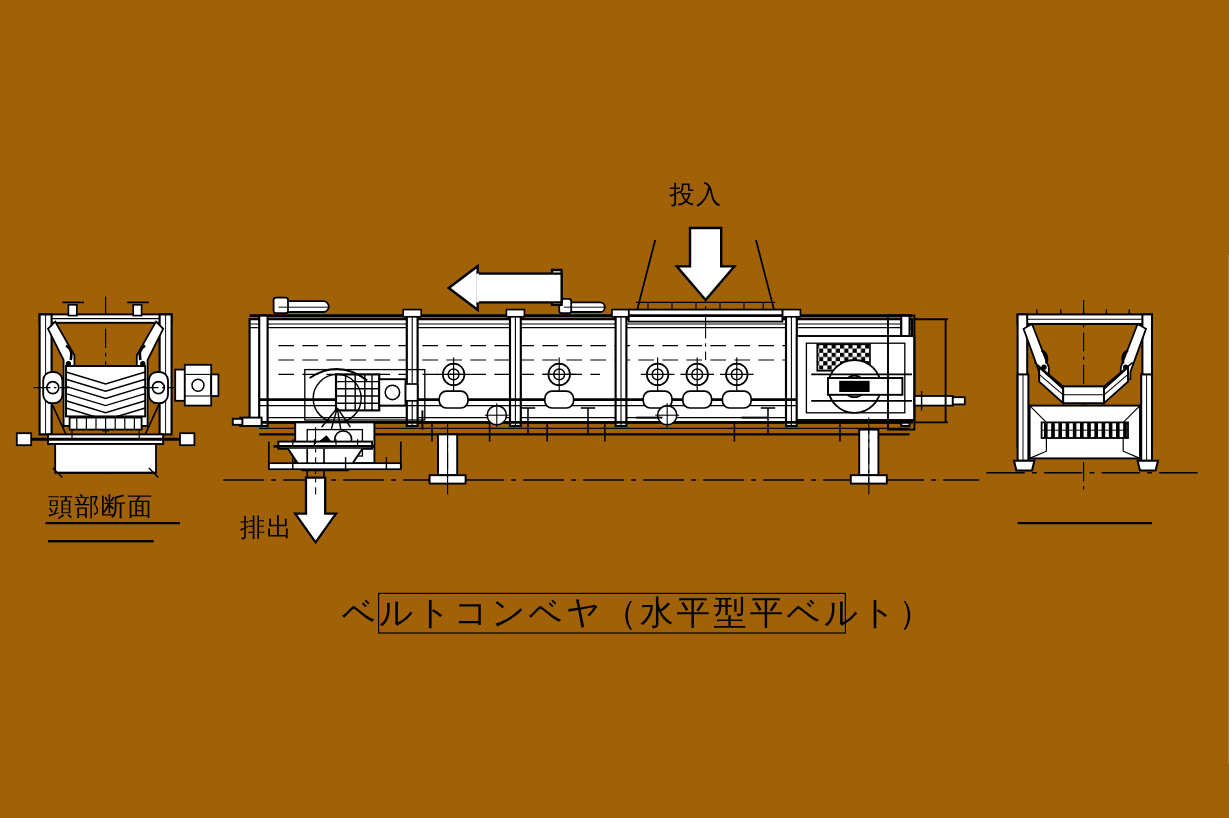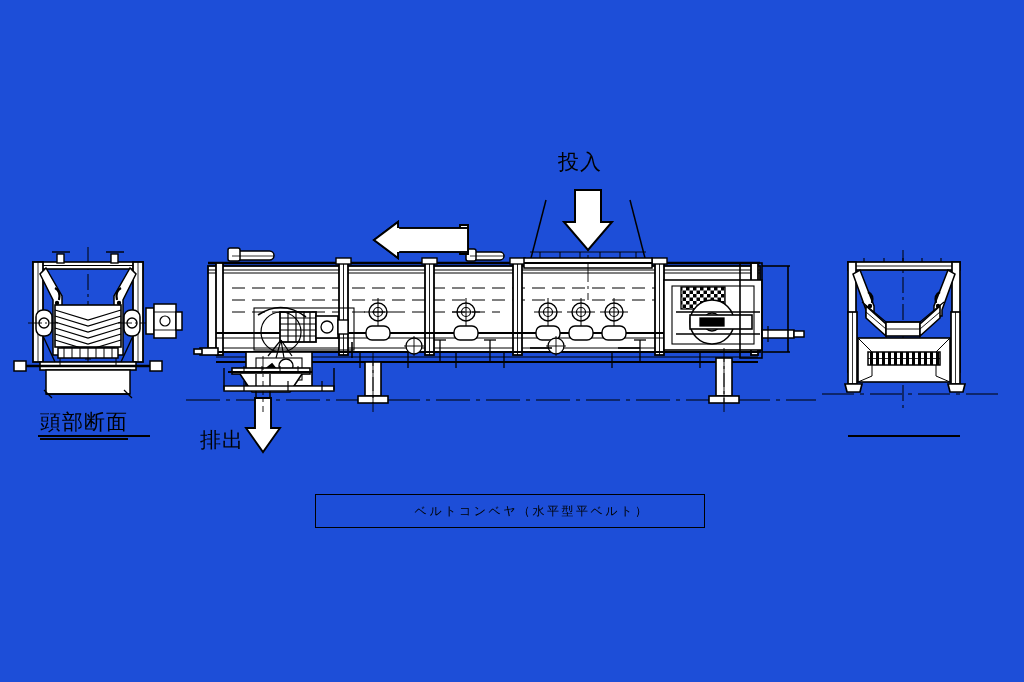--- a/index.html
+++ b/index.html
@@ -10,62 +10,62 @@
   body {
     width: 1024px;
     height: 682px;
     font-family: "Liberation Sans", sans-serif;
     overflow: hidden;
   }
   #drawing-root {
     position: relative;
     width: 1024px;
     height: 682px;
-    background: #1d4ed8;
+    background: #a16207;
   }
   svg.cad {
     position: absolute;
     left: 0;
     top: 0;
     width: 1024px;
     height: 682px;
     display: block;
   }
   .lbl {
     position: absolute;
     font-family: "DejaVu Sans", "Liberation Sans", sans-serif;
     color: #000;
     white-space: nowrap;
     letter-spacing: 1px;
   }
   .lbl-view {
     font-size: 21px;
     font-weight: 500;
     border-bottom: 2px solid #000;
-    padding-bottom: 2px;
+    padding-bottom: 14px;
   }
   .lbl-flow {
     font-size: 21px;
     font-weight: 500;
   }
   .title-box {
     position: absolute;
     left: 315px;
     top: 494px;
     width: 390px;
     height: 34px;
     border: 1.6px solid #000;
     box-sizing: border-box;
     display: flex;
     align-items: center;
     justify-content: center;
   }
   .title-text {
     font-family: "DejaVu Sans", "Liberation Sans", sans-serif;
-    font-size: 12px;
+    font-size: 28px;
     color: #000;
     letter-spacing: 2.5px;
     white-space: nowrap;
     margin-left: 44px;
   }
 </style>
 </head>
 <body>
 
 <div id="drawing-root">

